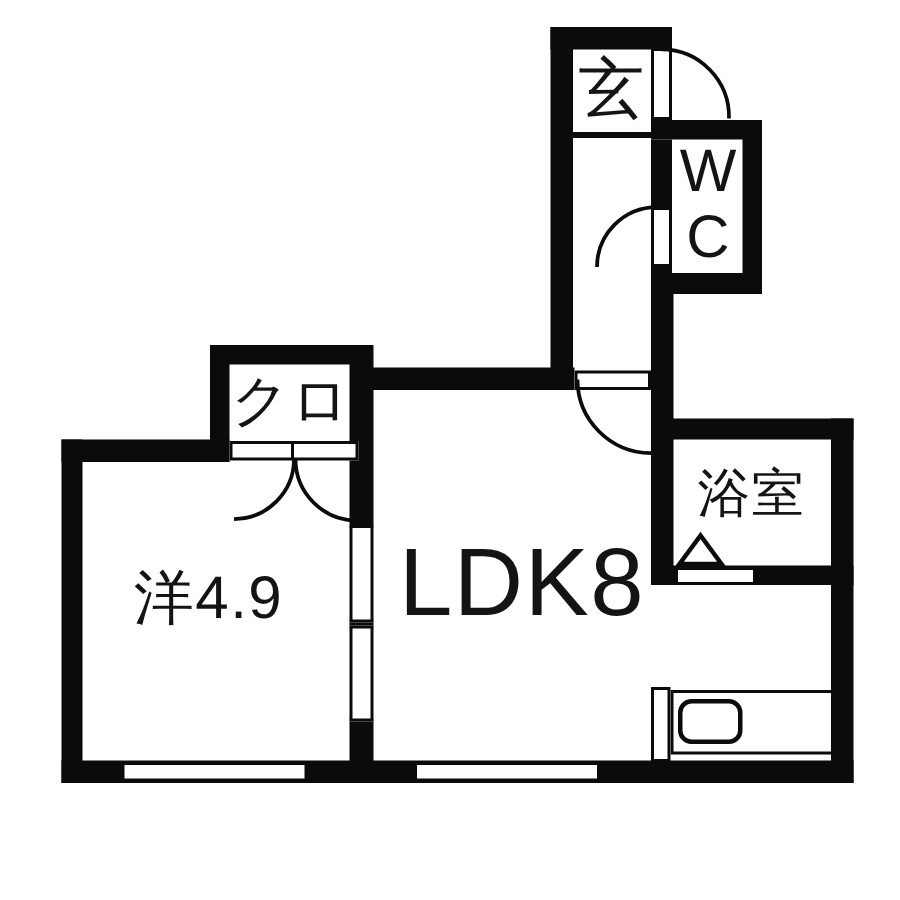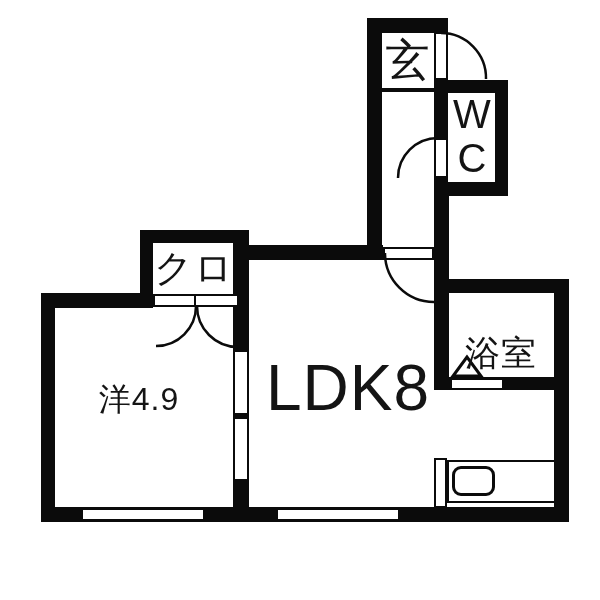--- a/index.html
+++ b/index.html
@@ -12,23 +12,23 @@
   .leaf{position:absolute;background:#ffffff;border:2px solid var(--wall,#0b0b0b);box-sizing:border-box;z-index:3;}
   .win{position:absolute;background:#ffffff;z-index:3;}
   #arc-layer{position:absolute;left:0;top:0;z-index:4;pointer-events:none;}
   .label{
     position:absolute;transform:translate(-50%,-50%);color:#141414;z-index:5;
     white-space:nowrap;text-align:center;line-height:1.0;letter-spacing:1px;
   }
   .lbl-genkan{font-size:44px;}
   .lbl-wc{font-size:40px;line-height:44px;letter-spacing:0;}
   .lbl-closet{font-size:38px;}
-  .lbl-west{font-size:32px;}
+  .lbl-west{font-size:40px;}
   .lbl-ldk{font-size:64px;}
-  .lbl-bath{font-size:35px;margin-top:23px;}
+  .lbl-bath{font-size:35px;}
 </style>
 </head>
 <body style="background: rgb(255, 255, 255);">
 
 <div id="plan">
 
   <div class="fixture" style="left:447px;top:460px;width:112px;height:43px;"></div>
   <div class="fixture" style="left:452px;top:466px;width:43px;height:30px;border-radius:9px;border-width:3px;"></div>
   <div class="fixture" style="left:434px;top:458px;width:13px;height:50px;"></div>
 

